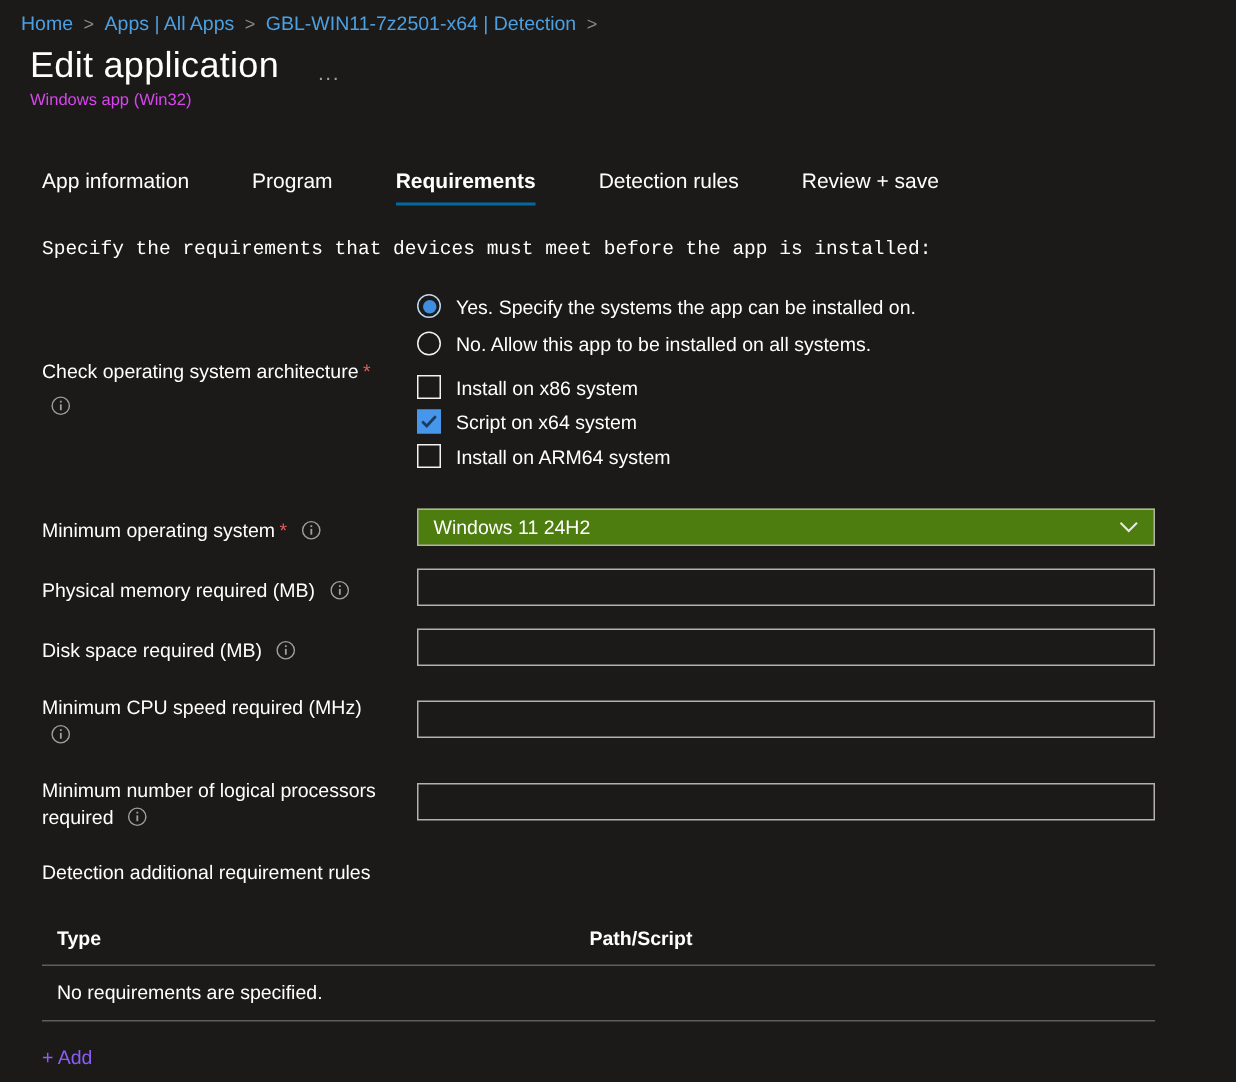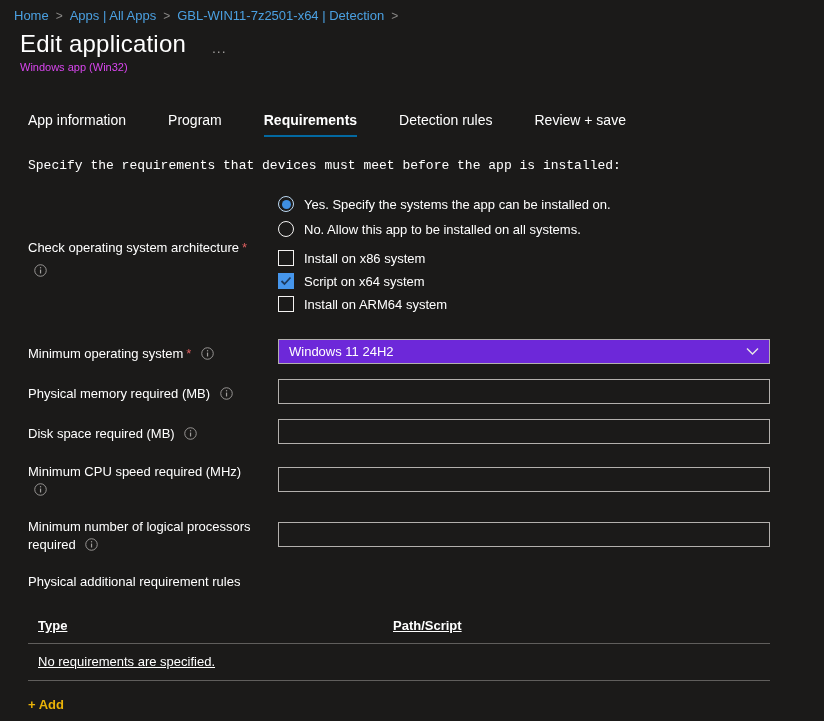--- a/index.html
+++ b/index.html
@@ -69,41 +69,41 @@
   .checkbox {
     width: 16px; height: 16px; flex: 0 0 16px;
     border: 1px solid #f3f2f1; background: #1b1a19;
     display: flex; align-items: center; justify-content: center;
   }
   .checkbox.checked { background: #4696ec; border-color: #4696ec; }
 
   
   .dropdown {
     width: 100%; height: 25px;
-    border: 1px solid #b3b0ad; background: #6d28d9;
+    border: 1px solid #b3b0ad; background: #4d7c0f;
     display: flex; align-items: center; justify-content: space-between;
     padding: 0 10px; font-size: 13px; cursor: pointer; color: #ffffff;
   }
   .text-input {
     width: 100%; height: 25px;
     border: 1px solid #b3b0ad; background: #1b1a19;
     color: #ffffff; font-size: 13px; padding: 0 8px;
     font-family: "Liberation Sans", sans-serif;
     outline: none; display: block;
   }
 
   
   .rules-title { margin: 20px 0 0 28px; font-size: 13px; }
-  .rules-table { margin: 29px 28px 0 28px; width: 742px; text-decoration: underline; }
+  .rules-table { margin: 29px 28px 0 28px; width: 742px; }
   .rules-header { display: flex; font-size: 13px; font-weight: 700; padding: 0 0 10px 10px; }
   .col-type { width: 355px; }
   .col-path { flex: 1; }
   .divider { border-top: 1px solid #605e5c; }
   .empty-row { font-size: 13px; padding: 10px 0 11px 10px; }
-  .add-link { margin: 16px 0 0 28px; font-size: 13px; color: #eab308; cursor: pointer; display: inline-block; font-weight: bold; }
+  .add-link { margin: 16px 0 0 28px; font-size: 13px; color: #8b5cf6; cursor: pointer; display: inline-block; }
 </style>
 </head>
 <body>
 
 <div class="page">
 
   
   <nav class="breadcrumb">
     <a>Home</a>
     <span class="crumb-sep">&gt;</span>
@@ -266,21 +266,21 @@
             </svg>
         </span>
       </div>
       <div class="form-control">
         <input class="text-input" type="text" value="" style="">
       </div>
     </div>
   </div>
 
   
-  <div class="rules-title">Physical additional requirement rules</div>
+  <div class="rules-title">Detection additional requirement rules</div>
 
   <div class="rules-table">
     <div class="rules-header">
       <div class="col-type">Type</div>
       <div class="col-path">Path/Script</div>
     </div>
     <div class="divider"></div>
     <div class="empty-row">No requirements are specified.</div>
     <div class="divider"></div>
   </div>

